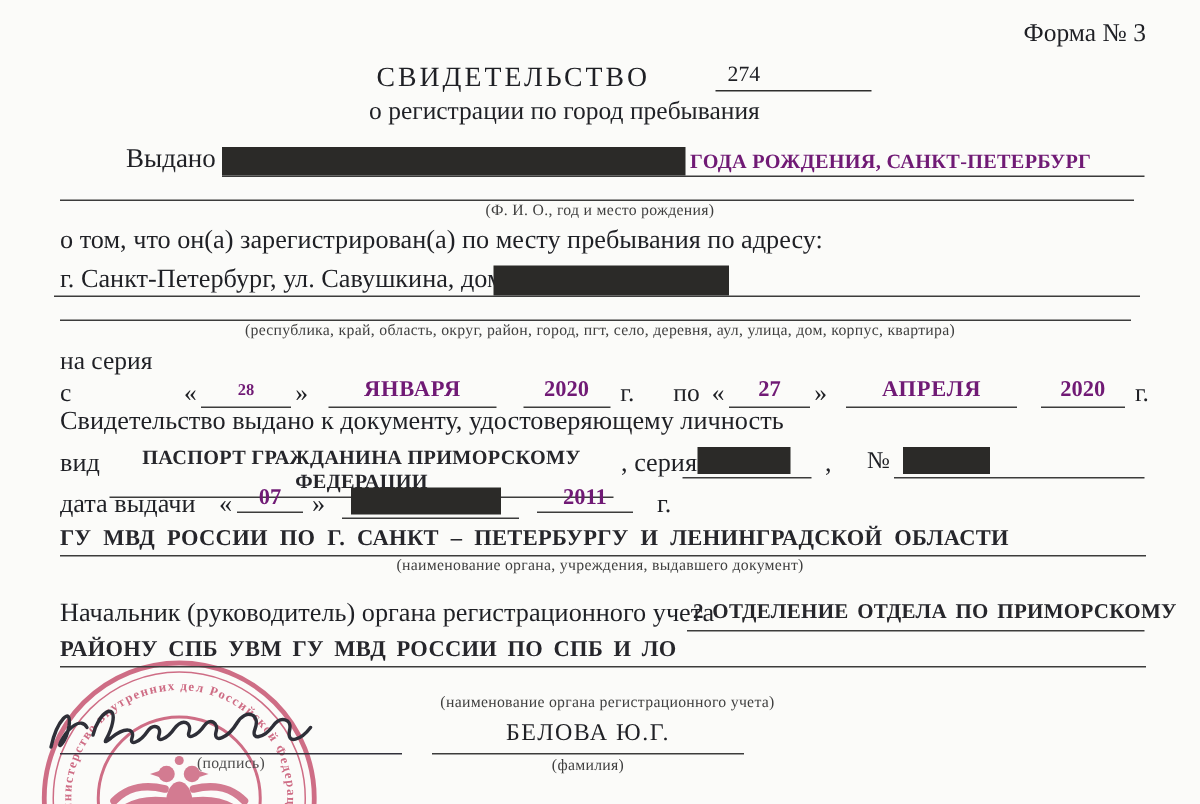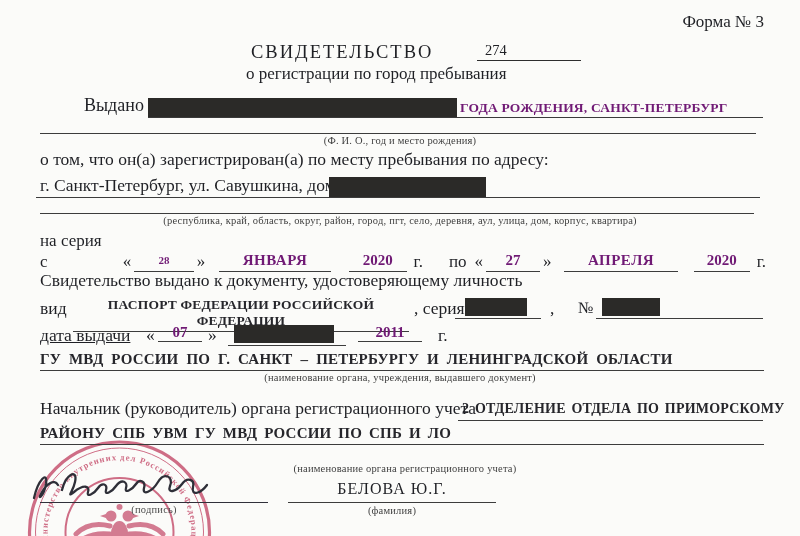--- a/index.html
+++ b/index.html
@@ -60,30 +60,30 @@
     <span class="cell bval" style="width:56px; margin-left:3px; font-size:15px;">27</span>
     <span style="margin-left:3px;">»</span>
     <span class="cell bval" style="width:118px; margin-left:13px; font-size:15px; letter-spacing:.5px;">АПРЕЛЯ</span>
     <span class="cell bval" style="width:58px; margin-left:16px; font-size:15px;">2020</span>
     <span style="margin-left:7px;">г.</span>
   </div>
 
   <div class="abs serif17" style="left:40px; top:270px;">Свидетельство выдано к документу, удостоверяющему личность</div>
 
   <div class="abs serif17" style="left:40px; top:298px;">вид</div>
-  <div class="abs cell typed" style="left:73px; top:297px; width:336px; font-size:13.5px; padding-bottom:2px;">ПАСПОРТ ФЕДЕРАЦИИ РОССИЙСКОЙ ФЕДЕРАЦИИ</div>
+  <div class="abs cell typed" style="left:73px; top:297px; width:336px; font-size:13.5px; padding-bottom:2px;">ПАСПОРТ ГРАЖДАНИНА ПРИМОРСКОМУ ФЕДЕРАЦИИ</div>
   <div class="abs serif17" style="left:414px; top:298px;">, серия</div>
   <div class="abs cell" style="left:455px; top:297px; width:86px; height:21px;"></div>
   <div class="redact" style="left:465px; top:298px; width:62px; height:18px;"></div>
   <div class="abs serif17" style="left:550px; top:298px;">,</div>
   <div class="abs" style="left:578px; top:299px; font-size:16px;">№</div>
   <div class="abs cell" style="left:596px; right:37px; top:297px; height:21px;"></div>
   <div class="redact" style="left:602px; top:298px; width:58px; height:18px;"></div>
 
-  <div class="abs serif17" style="left:40px; top:325px;text-decoration:underline;">дата выдачи</div>
+  <div class="abs serif17" style="left:40px; top:325px;">дата выдачи</div>
   <div class="abs serif17" style="left:146px; top:325px;">«</div>
   <div class="abs cell bval" style="left:158px; top:324px; width:44px; font-size:15px;">07</div>
   <div class="abs serif17" style="left:208px; top:325px;">»</div>
   <div class="abs cell" style="left:228px; top:324px; width:118px; height:21px;"></div>
   <div class="redact" style="left:234px; top:325px; width:100px; height:18px;"></div>
   <div class="abs cell bval" style="left:358px; top:324px; width:64px; font-size:15px;">2011</div>
   <div class="abs serif17" style="left:438px; top:325px;">г.</div>
 
   <div class="abs typed" style="left:40px; top:351px; font-size:15px; word-spacing:4px;">ГУ МВД РОССИИ ПО Г. САНКТ – ПЕТЕРБУРГУ И ЛЕНИНГРАДСКОЙ ОБЛАСТИ</div>
   <div class="abs rule" style="left:40px; right:36px; top:370px;"></div>

